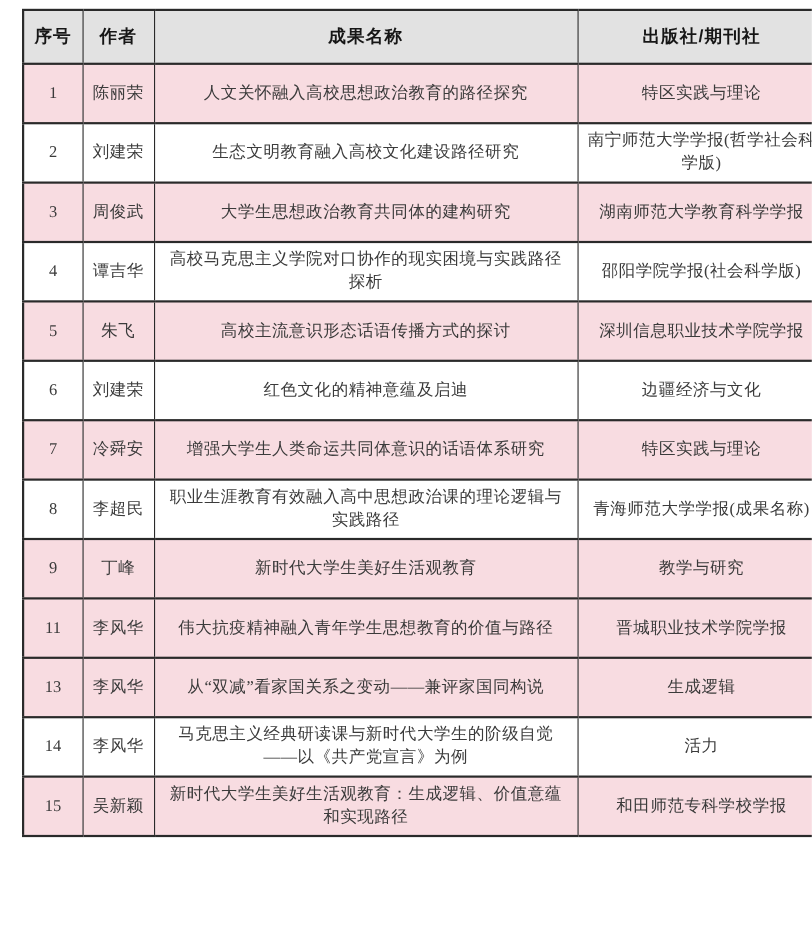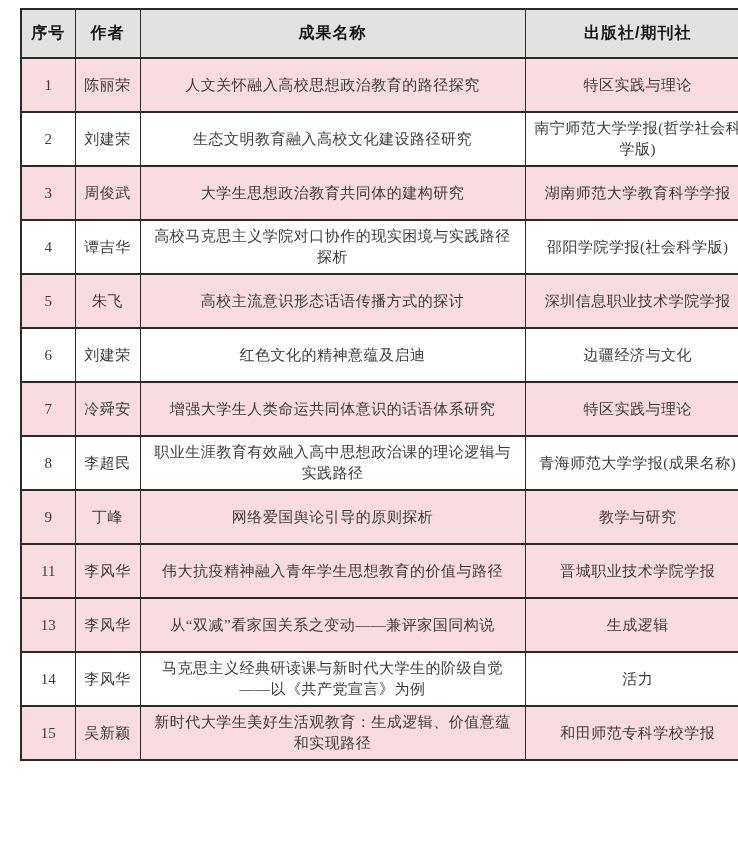--- a/index.html
+++ b/index.html
@@ -120,21 +120,21 @@
         </tr>
         <tr>
           <td class="cell-no">8</td>
           <td>李超民</td>
           <td>职业生涯教育有效融入高中思想政治课的理论逻辑与实践路径</td>
           <td>青海师范大学学报(成果名称)</td>
         </tr>
         <tr class="stripe">
           <td class="cell-no">9</td>
           <td>丁峰</td>
-          <td>网络爱国舆论引导的原则探析</td>
+          <td>新时代大学生美好生活观教育</td>
           <td>教学与研究</td>
         </tr>
         <tr class="stripe">
           <td class="cell-no">11</td>
           <td>李风华</td>
           <td>伟大抗疫精神融入青年学生思想教育的价值与路径</td>
           <td>晋城职业技术学院学报</td>
         </tr>
         <tr class="stripe">
           <td class="cell-no">13</td>

